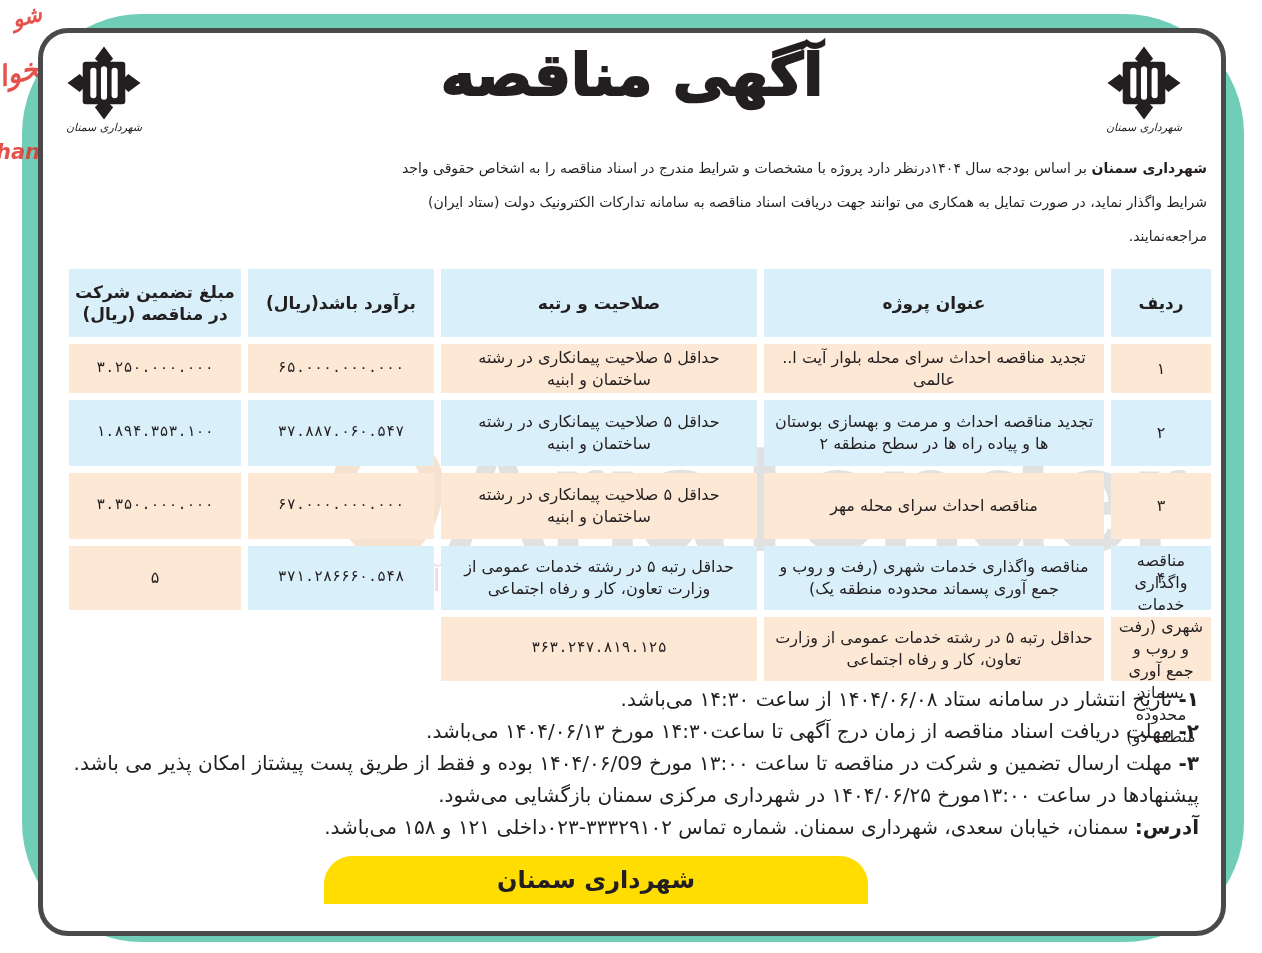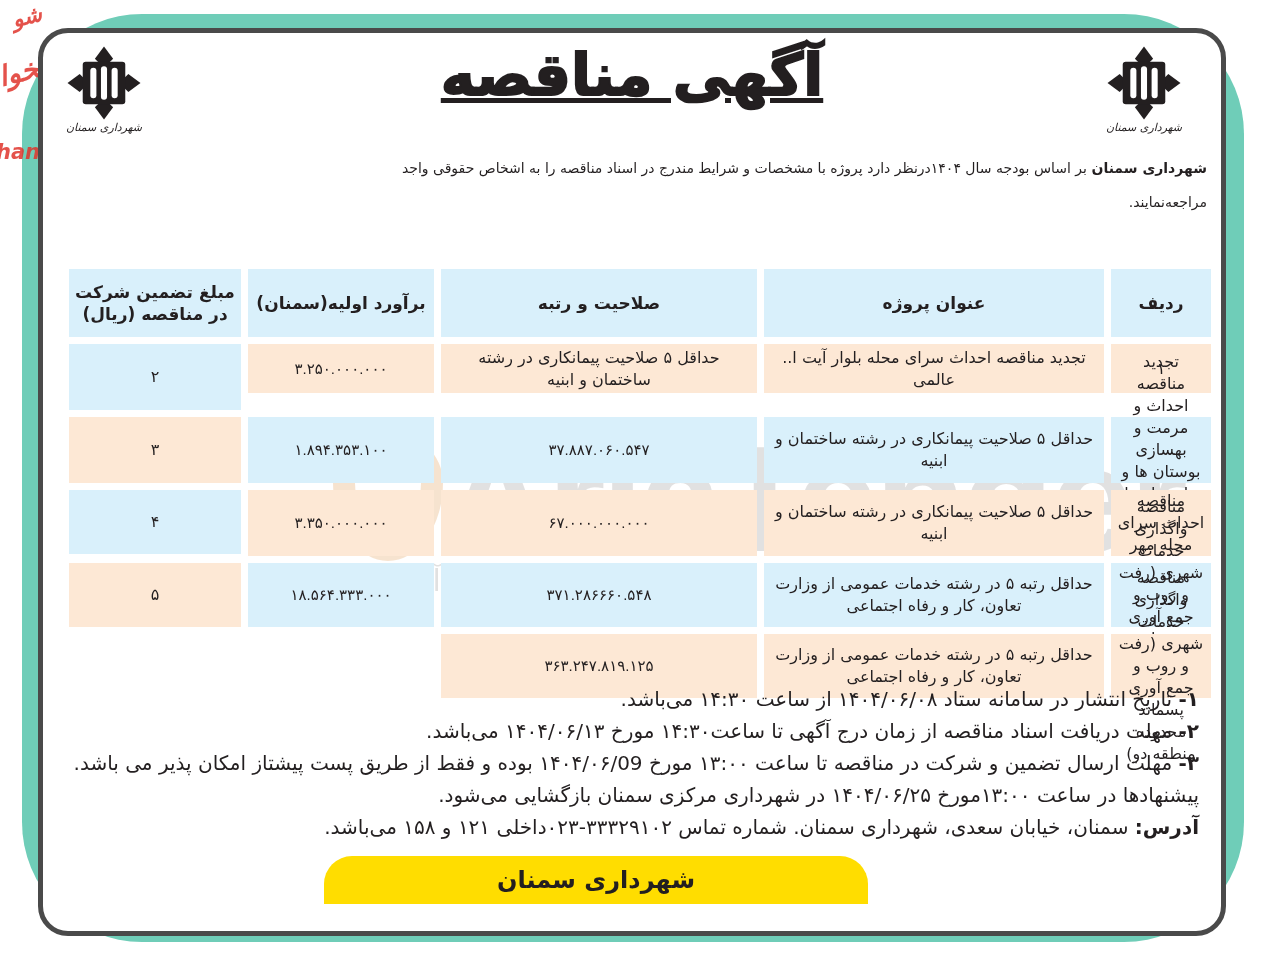--- a/index.html
+++ b/index.html
@@ -23,21 +23,20 @@
     }
     .logo.right { right: 34px; }
     .logo.left { left: 18px; }
     .logo svg { width: 76px; height: 76px; }
     .logo .logo-caption { font-size: 11px; font-style: italic; margin-top: 0px; font-family: "DejaVu Serif", serif; }
 
     .title {
       position: absolute; top: 8px; left: 0; right: 0; text-align: center;
       font-size: 58px; font-weight: 900; letter-spacing: 1px;
       font-family: "DejaVu Sans", sans-serif;
-      text-decoration: underline;
       -webkit-text-stroke: 2px #231f20;
     }
 
     .intro {
       position: absolute; top: 118px; right: 14px; left: 10px;
       font-size: 14px; line-height: 34px; text-align: justify;
     }
     .intro b { font-weight: 800; }
 
     .table {
@@ -52,21 +51,21 @@
       font-size: 16px; line-height: 22px; padding: 4px 6px;
     }
     .hdr { background: #d9f0fb; font-weight: 800; font-size: 17px; height: 68px; }
     .row-a { background: #fde8d5; }
     .row-b { background: #d9f0fb; }
     .r1 { height: 49px; }
     .r2 { height: 66px; }
     .r3 { height: 66px; }
     .r4 { height: 64px; }
     .r5 { height: 64px; }
-    .num { font-family: Liberation Sans, sans-serif; font-size: 15px; letter-spacing: 0.5px; }
+    .num { font-family: Liberation Mono, monospace; font-size: 15px; letter-spacing: 0.5px; }
 
     .notes {
       position: absolute; top: 650px; right: 22px; left: 10px;
       font-size: 20px; line-height: 32px;
     }
     .notes .line { white-space: nowrap; }
     .notes b { font-weight: 800; }
 
     .footer-tab {
       position: absolute; left: 324px; top: 856px; width: 544px; height: 48px;
@@ -139,58 +138,59 @@
     </svg>
     <span class="logo-caption">شهرداری سمنان</span>
   </div>
 
   <div class="title">آگهی مناقصه</div>
 
   <div class="intro">
     <div>
       <b>شهرداری سمنان</b><span> بر اساس بودجه سال ۱۴۰۴درنظر دارد پروژه با مشخصات و شرایط مندرج در اسناد مناقصه را به اشخاص حقوقی واجد</span>
     </div>
+    <div>شرایط واگذار نماید، در صورت تمایل به همکاری می توانند جهت دریافت اسناد مناقصه به سامانه تدارکات الکترونیک دولت (ستاد ایران)</div>
     <div>مراجعه‌نمایند.</div>
   </div>
 
   <div class="watermark">
     <div class="wm-shield"></div>
     <div class="wm-text">AriaTender</div>
     <div class="wm-sub">مرجع معاملات آریاتندر</div>
   </div>
 
   <div class="table">
     <div class="cell hdr">ردیف</div>
     <div class="cell hdr">عنوان پروژه</div>
     <div class="cell hdr">صلاحیت و رتبه</div>
-    <div class="cell hdr">برآورد اولیه(سمنان)</div>
+    <div class="cell hdr">برآورد باشد(ریال)</div>
     <div class="cell hdr">مبلغ تضمین شرکت در مناقصه (ریال)</div>
 
     <div class="cell row-a r1">۱</div>
     <div class="cell row-a r1">تجدید مناقصه احداث سرای محله بلوار آیت ا.. عالمی</div>
     <div class="cell row-a r1">حداقل ۵ صلاحیت پیمانکاری در رشته ساختمان و ابنیه</div>
+    <div class="cell row-a r1 num">۶۵.۰۰۰.۰۰۰.۰۰۰</div>
     <div class="cell row-a r1 num">۳.۲۵۰.۰۰۰.۰۰۰</div>
 
     <div class="cell row-b r2">۲</div>
     <div class="cell row-b r2">تجدید مناقصه احداث و مرمت و بهسازی بوستان ها و پیاده راه ها در سطح منطقه ۲</div>
     <div class="cell row-b r2">حداقل ۵ صلاحیت پیمانکاری در رشته ساختمان و ابنیه</div>
     <div class="cell row-b r2 num">۳۷.۸۸۷.۰۶۰.۵۴۷</div>
     <div class="cell row-b r2 num">۱.۸۹۴.۳۵۳.۱۰۰</div>
 
     <div class="cell row-a r3">۳</div>
     <div class="cell row-a r3">مناقصه احداث سرای محله مهر</div>
     <div class="cell row-a r3">حداقل ۵ صلاحیت پیمانکاری در رشته ساختمان و ابنیه</div>
     <div class="cell row-a r3 num">۶۷.۰۰۰.۰۰۰.۰۰۰</div>
     <div class="cell row-a r3 num">۳.۳۵۰.۰۰۰.۰۰۰</div>
 
     <div class="cell row-b r4">۴</div>
     <div class="cell row-b r4">مناقصه واگذاری خدمات شهری (رفت و روب و جمع آوری پسماند محدوده منطقه یک)</div>
     <div class="cell row-b r4">حداقل رتبه ۵ در رشته خدمات عمومی از وزارت تعاون، کار و رفاه اجتماعی</div>
     <div class="cell row-b r4 num">۳۷۱.۲۸۶۶۶۰.۵۴۸</div>
-    <div class="cell row-b r4 num">۱۸.۵۶۴.۳۳۳.۰۰۰</div>
 
     <div class="cell row-a r5">۵</div>
     <div class="cell row-a r5">مناقصه واگذاری خدمات شهری (رفت و روب و جمع آوری پسماند محدوده منطقه دو)</div>
     <div class="cell row-a r5">حداقل رتبه ۵ در رشته خدمات عمومی از وزارت تعاون، کار و رفاه اجتماعی</div>
     <div class="cell row-a r5 num">۳۶۳.۲۴۷.۸۱۹.۱۲۵</div>
   </div>
 
   <div class="notes">
     <div class="line">
       <b>۱-</b><span> تاریخ انتشار در سامانه ستاد ۱۴۰۴/۰۶/۰۸ از ساعت ۱۴:۳۰ می‌باشد.</span>

